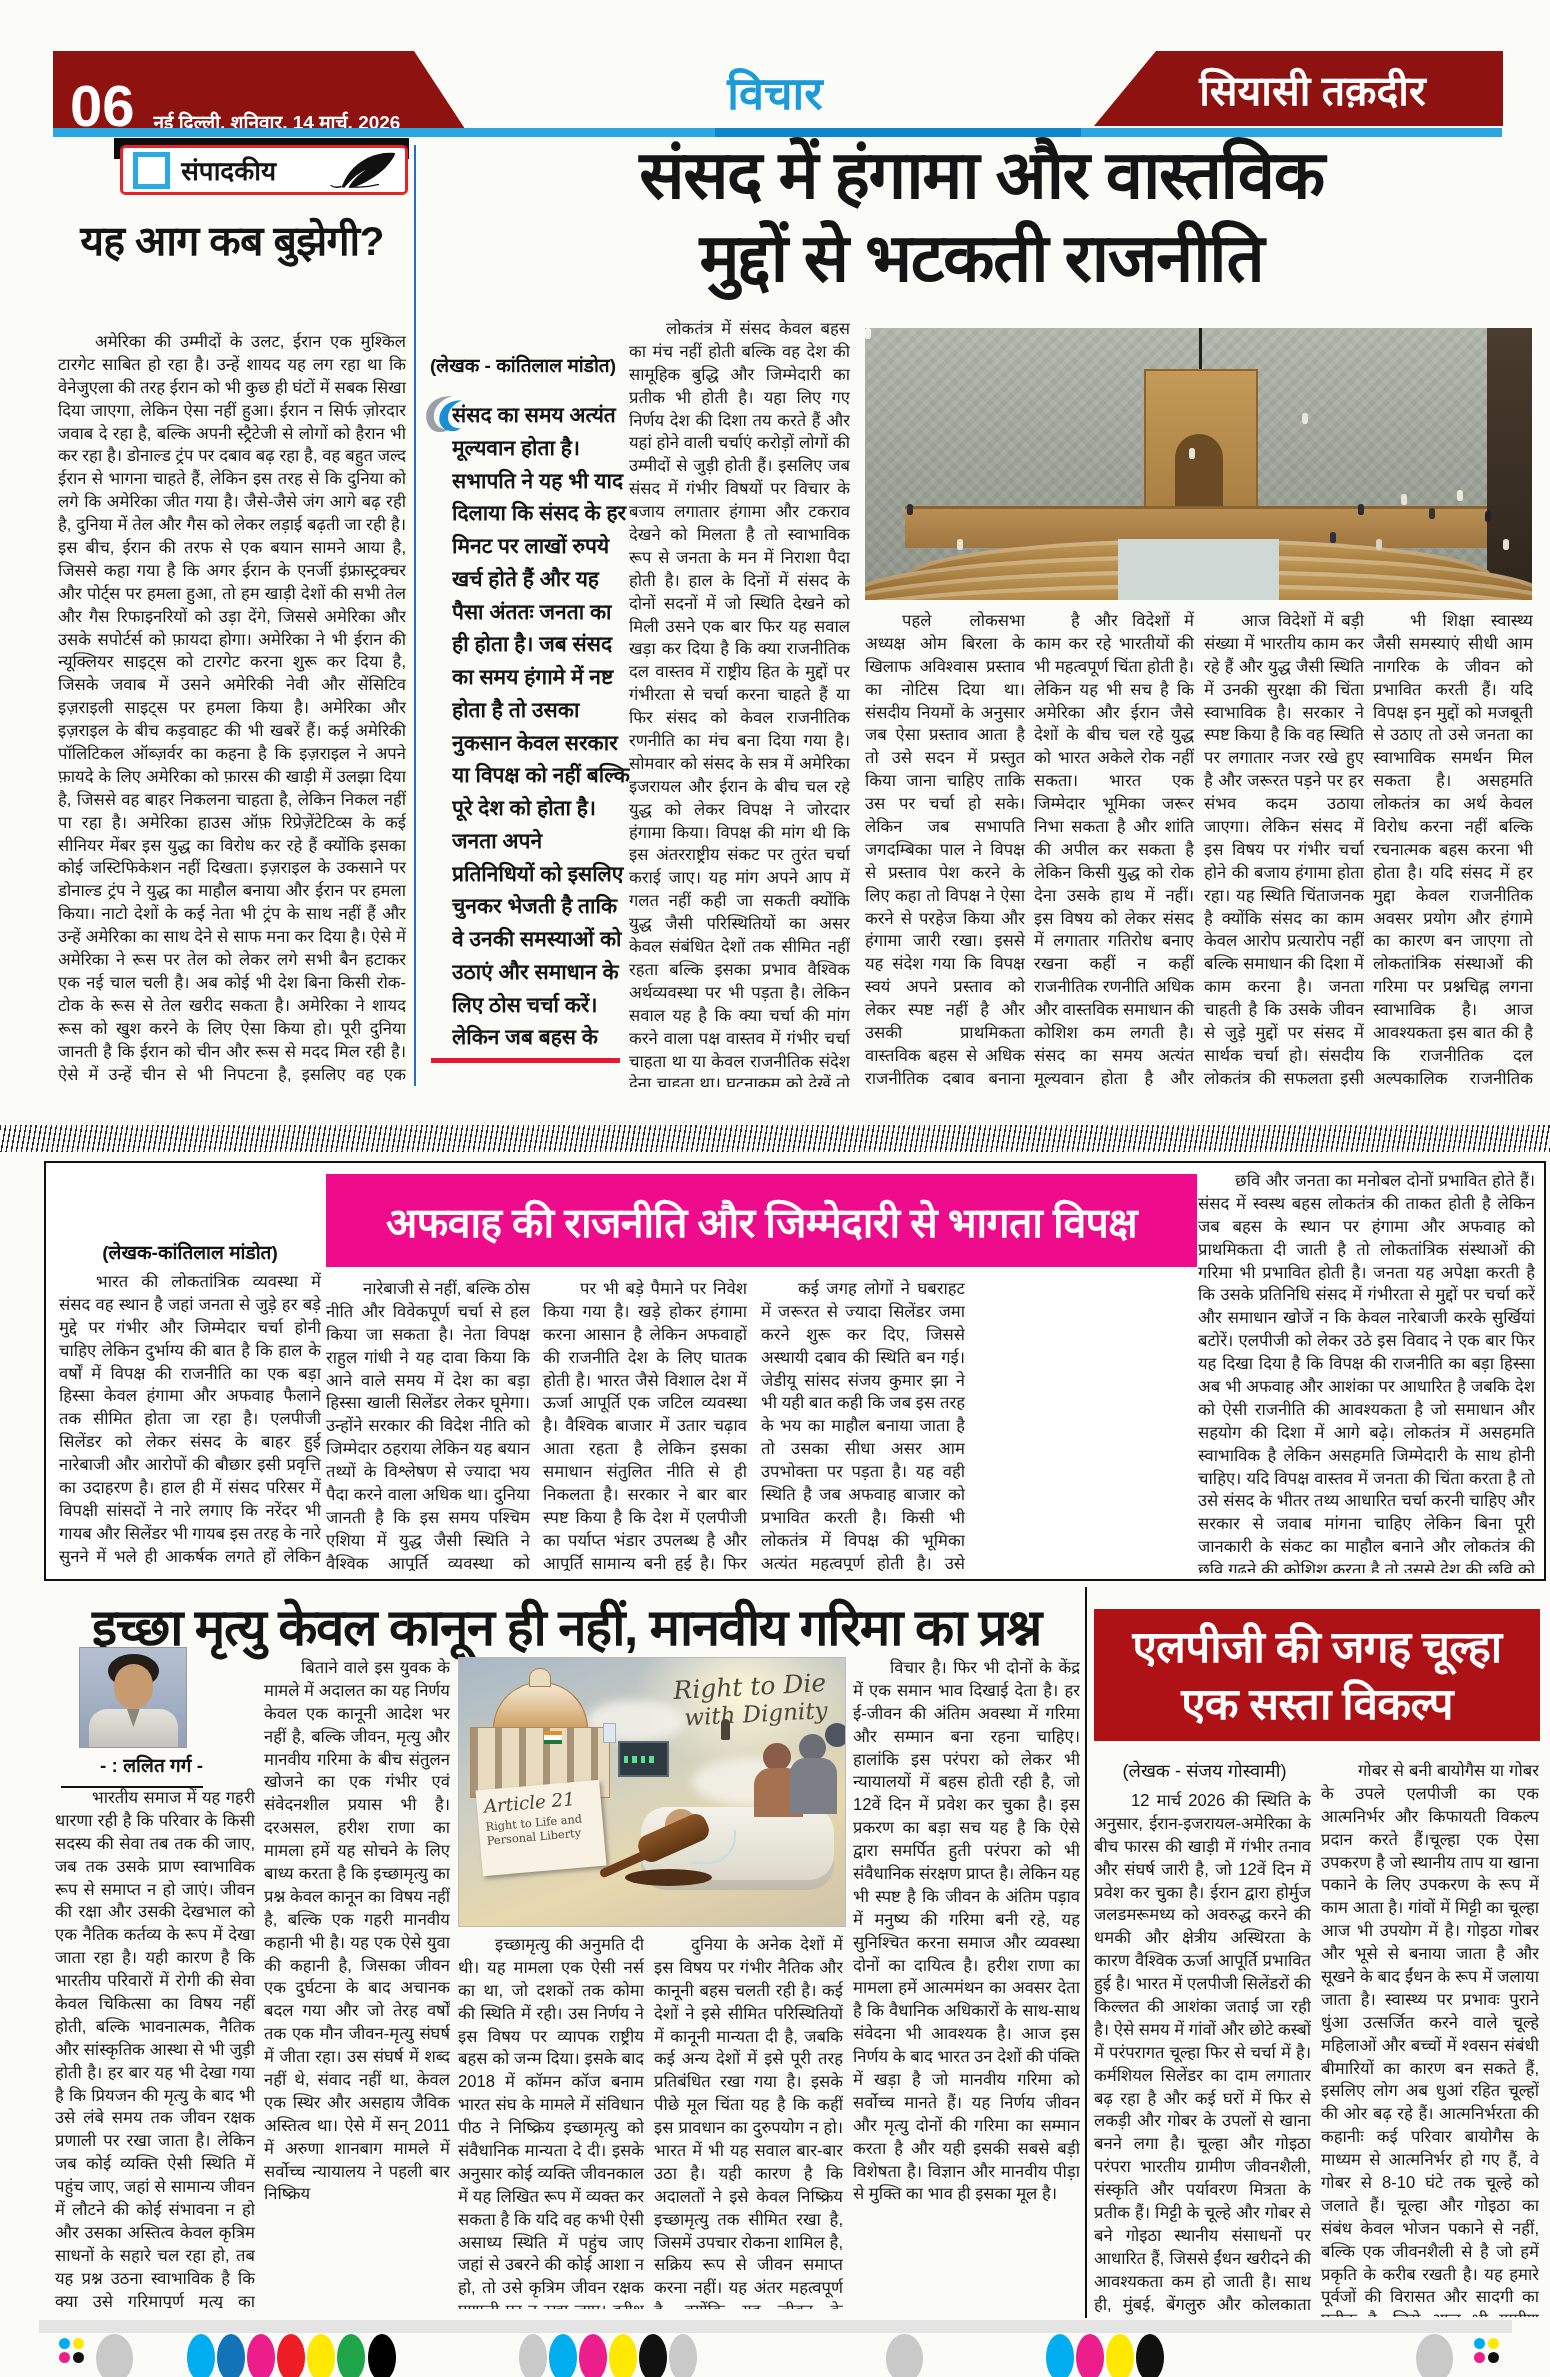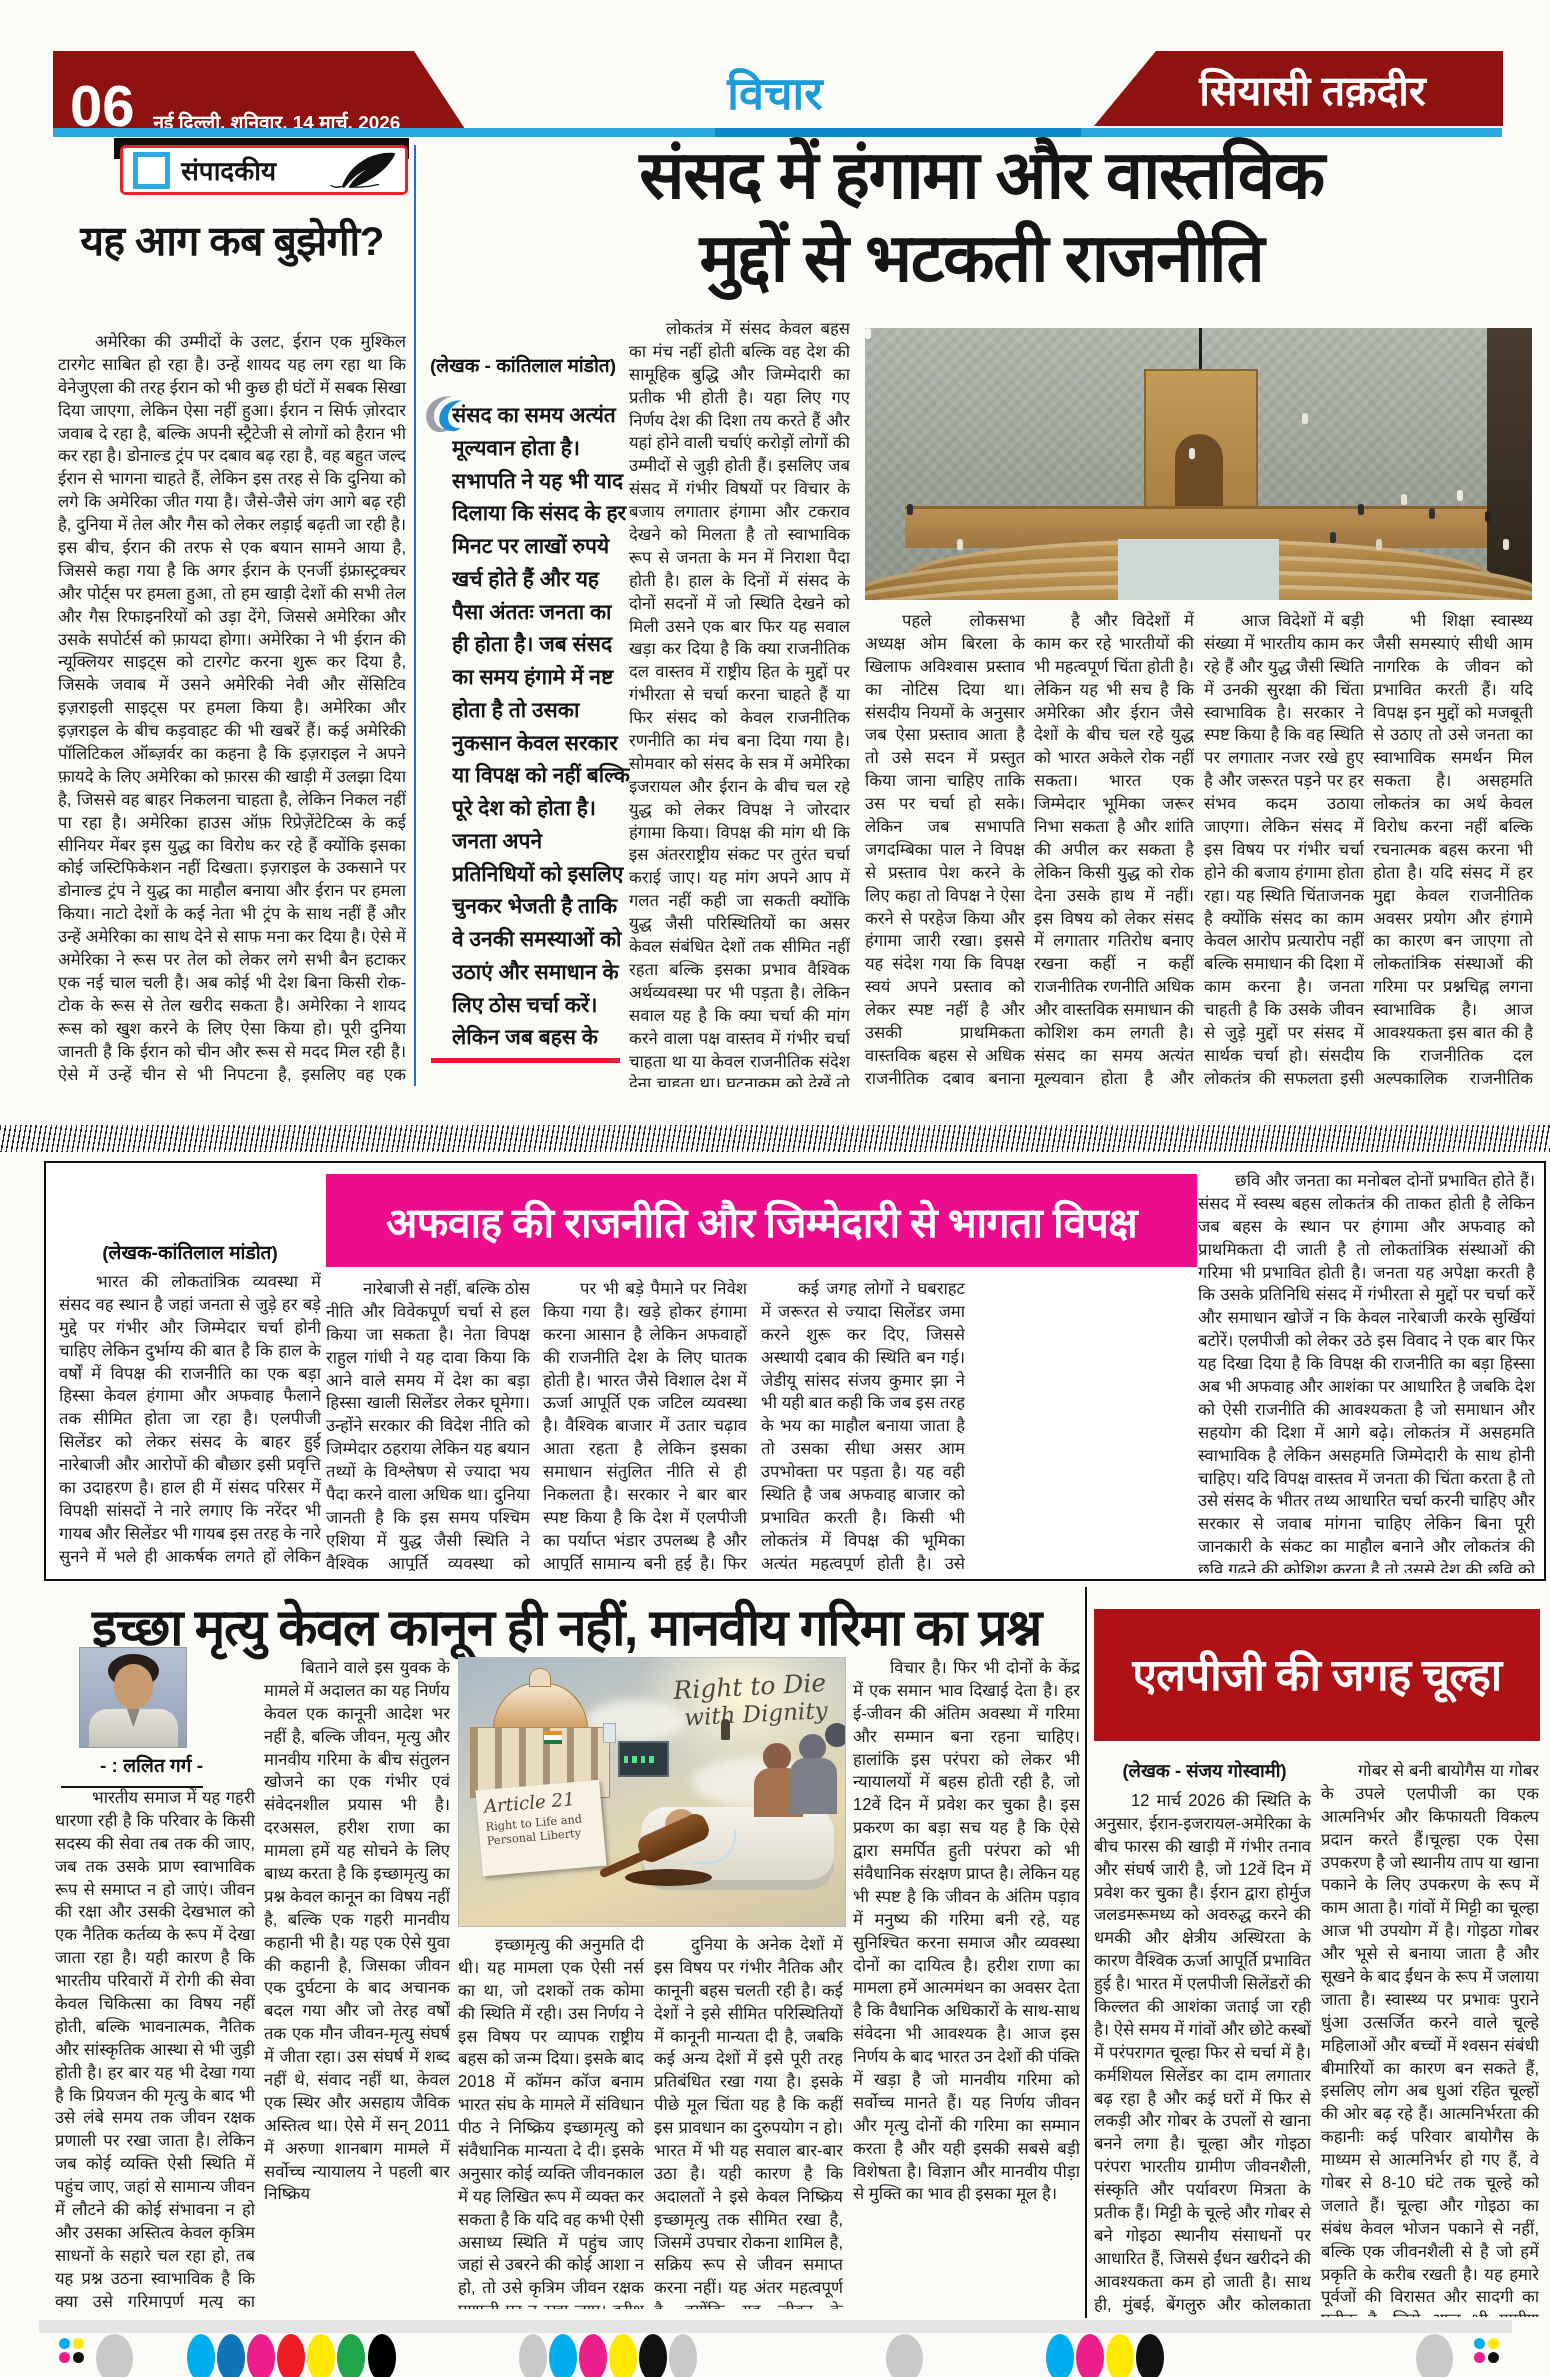--- a/index.html
+++ b/index.html
@@ -146,21 +146,21 @@
   .ar-gavelhandle{position:absolute;left:138px;top:196px;width:79px;height:9.2px;border-radius:5px;
     background:#6b3d1b;transform:rotate(-24deg);}
   .ar-gavelbase{position:absolute;left:166px;top:211px;width:87px;height:17px;border-radius:50%;background:#4e2f15;}
   .ar-cap{position:absolute;left:0;bottom:7px;width:100%;text-align:center;color:#39301d;}
   .ar-cap .c1{font-size:13.4px;font-weight:800;letter-spacing:0.7px;}
   .ar-cap .c2{font-size:12px;font-weight:800;margin-top:1.4px;}
   
   .lp-box{left:1094px;top:1609px;width:446px;height:132px;background:#ae1216;color:#fff;
     display:flex;flex-direction:column;align-items:center;justify-content:center;
     font-size:44px;font-weight:800;line-height:1.3;letter-spacing:-0.7px;}
-  .lp-by{left:1099px;top:1757px;width:211px;text-align:center;font-size:18.3px;font-weight:700;}
+  .lp-by{left:1099px;top:1757px;width:211px;text-align:center;font-size:18.3px;font-weight:400;}
   .lp-c0{left:1094px;top:1790px;width:217px;height:527px;}
   .lp-c1{left:1321px;top:1760px;width:218px;height:557px;}
   
   .ft-bar{left:39px;top:2320px;width:1473px;height:12.7px;background:#e4e4e4;}
   .dots{position:absolute;top:2334px;display:flex;gap:2.1px;}
   .dots .dot{width:28px;height:47px;border-radius:50%;}
   .dots.wide .dot{width:37px;height:49px;}
   .tiny{position:absolute;top:2338px;display:grid;grid-template-columns:11.3px 11.3px;gap:2.8px;}
   .tiny .dot{width:11.3px;height:11.3px;border-radius:50%;}
   .pm1{left:59px;}.pm2{left:96px;}.pm3{left:187px;}.pm4{left:519px;}
@@ -317,20 +317,21 @@
 <div class="col eu-c3">
     <p>दुनिया के अनेक देशों में इस विषय पर गंभीर नैतिक और कानूनी बहस चलती रही है। कई देशों ने इसे सीमित परिस्थितियों में कानूनी मान्यता दी है, जबकि कई अन्य देशों में इसे पूरी तरह प्रतिबंधित रखा गया है। इसके पीछे मूल चिंता यह है कि कहीं इस प्रावधान का दुरुपयोग न हो। भारत में भी यह सवाल बार-बार उठा है। यही कारण है कि अदालतों ने इसे केवल निष्क्रिय इच्छामृत्यु तक सीमित रखा है, जिसमें उपचार रोकना शामिल है, सक्रिय रूप से जीवन समाप्त करना नहीं। यह अंतर महत्वपूर्ण है, क्योंकि यह जीवन के अधिकार और गरिमा के अधिकार के बीच संतुलन साधने का प्रयास है। जैन आगम विचार में इसे आत्महत्या और दया मृत्यु से अलग रखा गया है। आधुनिक इच्छामृत्यु के बीच अंतर भी है और समानता भी। दोनों का आधार आध्यात्मिक साधना और वैराग्य है, जबकि आधुनिक इच्छामृत्यु चिकित्सकीय विज्ञान और मानवीय पीड़ा से मुक्ति का है।</p>
   </div>
 <div class="col eu-c4">
     <p>विचार है। फिर भी दोनों के केंद्र में एक समान भाव दिखाई देता है। हर ई-जीवन की अंतिम अवस्था में गरिमा और सम्मान बना रहना चाहिए। हालांकि इस परंपरा को लेकर भी न्यायालयों में बहस होती रही है, जो 12वें दिन में प्रवेश कर चुका है। इस प्रकरण का बड़ा सच यह है कि ऐसे द्वारा समर्पित हुती परंपरा को भी संवैधानिक संरक्षण प्राप्त है। लेकिन यह भी स्पष्ट है कि जीवन के अंतिम पड़ाव में मनुष्य की गरिमा बनी रहे, यह सुनिश्चित करना समाज और व्यवस्था दोनों का दायित्व है। हरीश राणा का मामला हमें आत्ममंथन का अवसर देता है कि वैधानिक अधिकारों के साथ-साथ संवेदना भी आवश्यक है। आज इस निर्णय के बाद भारत उन देशों की पंक्ति में खड़ा है जो मानवीय गरिमा को सर्वोच्च मानते हैं। यह निर्णय जीवन और मृत्यु दोनों की गरिमा का सम्मान करता है और यही इसकी सबसे बड़ी विशेषता है। विज्ञान और मानवीय पीड़ा से मुक्ति का भाव ही इसका मूल है।</p>
   </div>
 <div class="abs vline"></div>
 
 <div class="abs lp-box">
   <span>एलपीजी की जगह चूल्हा</span>
+  <span>एक सस्ता विकल्प</span>
 </div>
 <div class="abs lp-by">(लेखक - संजय गोस्वामी)</div>
 <div class="col lp-c0">
     <p>12 मार्च 2026 की स्थिति के अनुसार, ईरान-इजरायल-अमेरिका के बीच फारस की खाड़ी में गंभीर तनाव और संघर्ष जारी है, जो 12वें दिन में प्रवेश कर चुका है। ईरान द्वारा होर्मुज जलडमरूमध्य को अवरुद्ध करने की धमकी और क्षेत्रीय अस्थिरता के कारण वैश्विक ऊर्जा आपूर्ति प्रभावित हुई है। भारत में एलपीजी सिलेंडरों की किल्लत की आशंका जताई जा रही है। ऐसे समय में गांवों और छोटे कस्बों में परंपरागत चूल्हा फिर से चर्चा में है। कर्मशियल सिलेंडर का दाम लगातार बढ़ रहा है और कई घरों में फिर से लकड़ी और गोबर के उपलों से खाना बनने लगा है। चूल्हा और गोइठा परंपरा भारतीय ग्रामीण जीवनशैली, संस्कृति और पर्यावरण मित्रता के प्रतीक हैं। मिट्टी के चूल्हे और गोबर से बने गोइठा स्थानीय संसाधनों पर आधारित हैं, जिससे ईंधन खरीदने की आवश्यकता कम हो जाती है। साथ ही, मुंबई, बेंगलुरु और कोलकाता जैसी शहरों में कर्मशियल सिलेंडरों की रिकार्ड कमी हुई है। होटल, रेस्टोरेंट और ढाबों को भारी परेशानी हो रही है। एलपीजी की आपूर्ति सुचारू रखने के लिए सरकार ने आयात बढ़ाने का निर्णय लिया है। कई राज्यों में 10% कमी दिख रही है। एलपीजी सप्लाई, सरकार की प्रतिक्रिया और भविष्य की संभावना को देखते हुए चूल्हा विकल्प बन सकता है। होटल, रेस्टोरेंट पर असर है युद्ध के इस दौर में,</p>
   </div>
 <div class="col lp-c1">
     <p>गोबर से बनी बायोगैस या गोबर के उपले एलपीजी का एक आत्मनिर्भर और किफायती विकल्प प्रदान करते हैं।चूल्हा एक ऐसा उपकरण है जो स्थानीय ताप या खाना पकाने के लिए उपकरण के रूप में काम आता है। गांवों में मिट्टी का चूल्हा आज भी उपयोग में है। गोइठा गोबर और भूसे से बनाया जाता है और सूखने के बाद ईंधन के रूप में जलाया जाता है। स्वास्थ्य पर प्रभावः पुराने धुंआ उत्सर्जित करने वाले चूल्हे महिलाओं और बच्चों में श्वसन संबंधी बीमारियों का कारण बन सकते हैं, इसलिए लोग अब धुआं रहित चूल्हों की ओर बढ़ रहे हैं। आत्मनिर्भरता की कहानीः कई परिवार बायोगैस के माध्यम से आत्मनिर्भर हो गए हैं, वे गोबर से 8-10 घंटे तक चूल्हे को जलाते हैं। चूल्हा और गोइठा का संबंध केवल भोजन पकाने से नहीं, बल्कि एक जीवनशैली से है जो हमें प्रकृति के करीब रखती है। यह हमारे पूर्वजों की विरासत और सादगी का प्रतीक है, जिसे आज भी ग्रामीण भारत में संजोकर रखा गया है। छत्तीसगढ़ के सरगुजा जिला में आज भी लोग पुराने और पारंपरिक ईंधनों का उपयोग न सिर्फ अपने दैनिक जीवन में कर रहे हैं, बल्कि परंपराओं के अनुसार धार्मिक और सांस्कृतिक मान्यताओं को भी पूरी श्रद्धा के साथ निभा रहे हैं. होली के पर्व से पहले गांवों में घरों में पाले गए मवेशियों के गोबर से गोईठा बनाया जाता है.</p>
   </div>
 
 <div class="abs ft-bar"></div>

